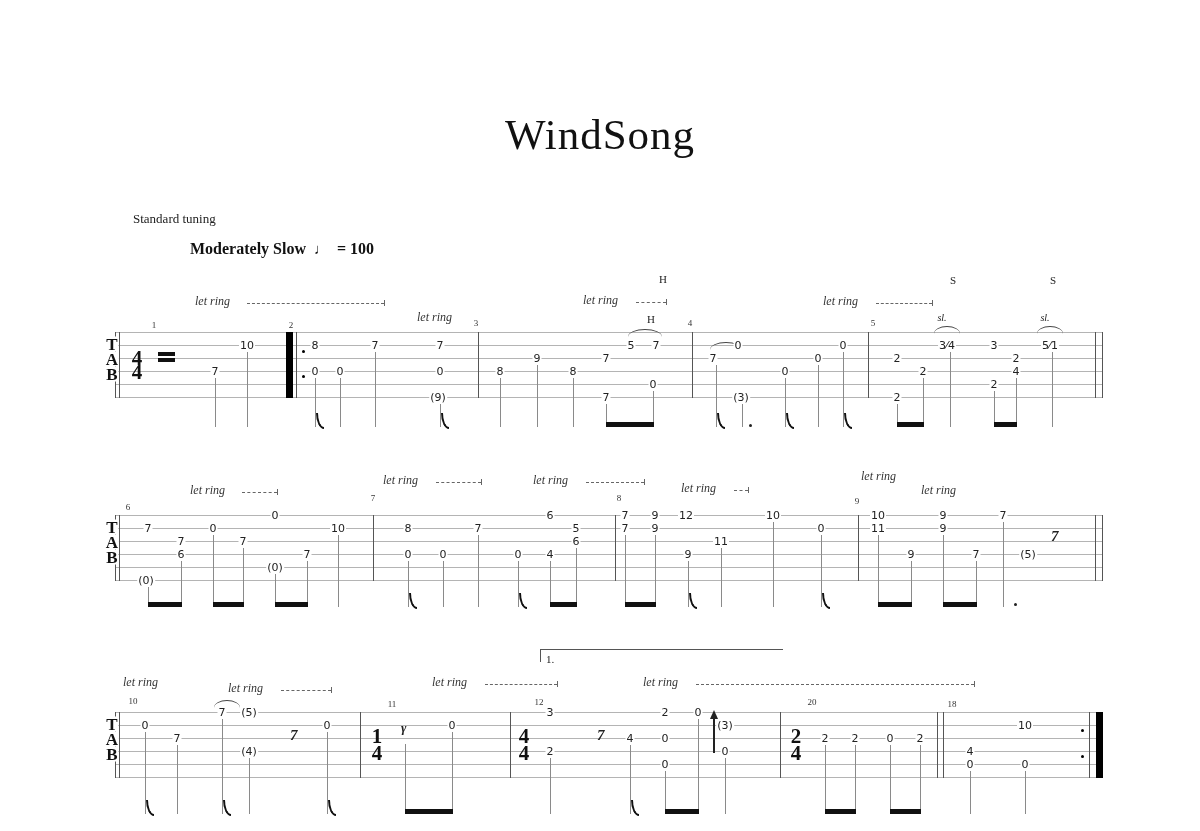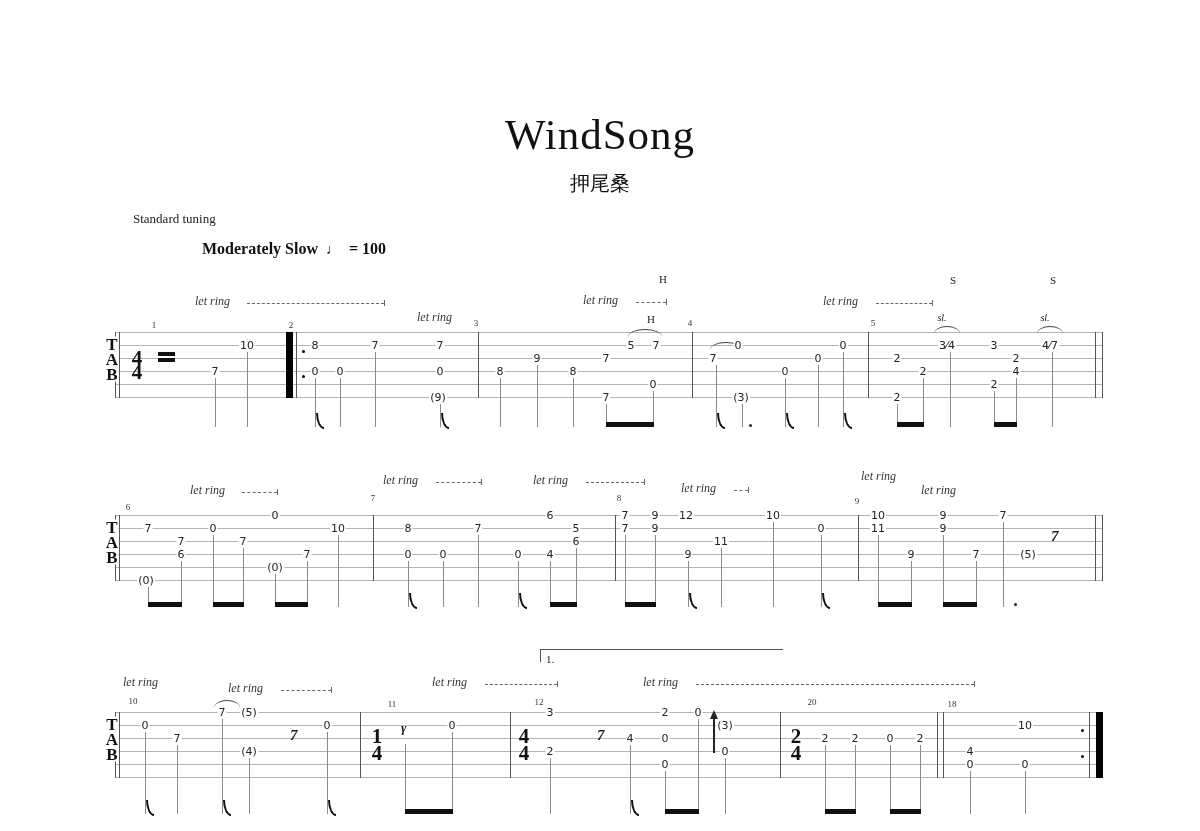--- a/index.html
+++ b/index.html
@@ -2,21 +2,21 @@
 <html><head>
 <meta charset="utf-8">
 <style>
   html,body{margin:0;padding:0;background:#fff;}
   #score{position:relative;width:1200px;height:831px;background:#fff;overflow:hidden;
          font-family:"Liberation Serif", serif;}
   .abs{position:absolute;}
   .title{left:0;right:0;top:110px;text-align:center;font-size:43px;color:#111;letter-spacing:1px;}
   .artist{left:0;right:0;top:170px;text-align:center;font-size:20px;color:#111;}
   .tuning{left:133px;top:211px;font-size:13px;color:#222;}
-  .tempo{left:202px;top:240px;font-size:16px;color:#111;font-weight:bold;}
+  .tempo{left:190px;top:240px;font-size:16px;color:#111;font-weight:bold;}
   .tempo .q{font-weight:normal;font-size:15px;padding:0 4px;}
   .staff-line{height:1px;background:#b4b4b4;}
   .barline{background:#555;}
   .barline.thick{background:#000;}
   .note{font-family:"DejaVu Sans", sans-serif;font-size:11px;line-height:11px;color:#222;
         background:#fff;padding:0 1px;transform:translate(-50%,-50%);white-space:nowrap;z-index:5;}
   .stem{width:1px;background:#8a8a8a;z-index:1;}
   .beam{height:5px;background:#111;z-index:2;}
   .flag{width:6px;height:14px;border-left:2px solid #111;border-bottom:2px solid #111;
         border-bottom-left-radius:100% 100%;z-index:2;}
@@ -41,21 +41,20 @@
   .volta-lbl{font-size:11px;color:#222;z-index:4;}
   .arrow-line{width:1.5px;background:#222;z-index:4;}
   .arrow-head{width:0;height:0;border-left:4px solid transparent;border-right:4px solid transparent;
               border-bottom:9px solid #222;z-index:4;}
 </style>
 </head>
 <body>
 
 <div id="score">
   <div class="abs title">WindSong</div>
-  <div class="abs artist">押尾桑</div>
   <div class="abs tuning">Standard tuning</div>
   <div class="abs tempo">
     <span>Moderately Slow</span>
     <span class="q">♩</span>
     <span>= 100</span>
   </div>
 <div class="abs staff-line" style="left: 115px; top: 332px; width: 988px; height: 1px;"></div>
     <div class="abs staff-line" style="left: 115px; top: 345px; width: 988px; height: 1px;"></div>
     <div class="abs staff-line" style="left: 115px; top: 358px; width: 988px; height: 1px;"></div>
     <div class="abs staff-line" style="left: 115px; top: 371px; width: 988px; height: 1px;"></div>
@@ -134,21 +133,21 @@
     <div class="abs note" style="left: 818px; top: 358px;">0</div>
     <div class="abs note" style="left: 843px; top: 345px;">0</div>
     <div class="abs note" style="left: 897px; top: 358px;">2</div>
     <div class="abs note" style="left: 897px; top: 397px;">2</div>
     <div class="abs note" style="left: 923px; top: 371px;">2</div>
     <div class="abs note" style="left: 947px; top: 345px;">3⁄4</div>
     <div class="abs note" style="left: 994px; top: 345px;">3</div>
     <div class="abs note" style="left: 994px; top: 384px;">2</div>
     <div class="abs note" style="left: 1016px; top: 358px;">2</div>
     <div class="abs note" style="left: 1016px; top: 371px;">4</div>
-    <div class="abs note" style="left: 1050px; top: 345px;">4⁄7</div>
+    <div class="abs note" style="left: 1050px; top: 345px;">5⁄1</div>
     <div class="abs rdot" style="left: 302px; top: 350px;"></div>
     <div class="abs rdot" style="left: 302px; top: 375px;"></div>
     <div class="abs adot" style="left: 749px; top: 424px;"></div>
     <div class="abs eqbar" style="left: 158px; top: 352px;"></div>
     <div class="abs eqbar" style="left: 158px; top: 358px;"></div>
     <div class="abs letring" style="left: 195px; top: 294px;">let ring</div>
     <div class="abs dashline" style="left: 247px; top: 303px; width: 137px; height: 0px;"></div>
     <div class="abs dashtick" style="left: 384px; top: 300px;"></div>
     <div class="abs letring" style="left: 417px; top: 310px;">let ring</div>
     <div class="abs letring" style="left: 583px; top: 293px;">let ring</div>

